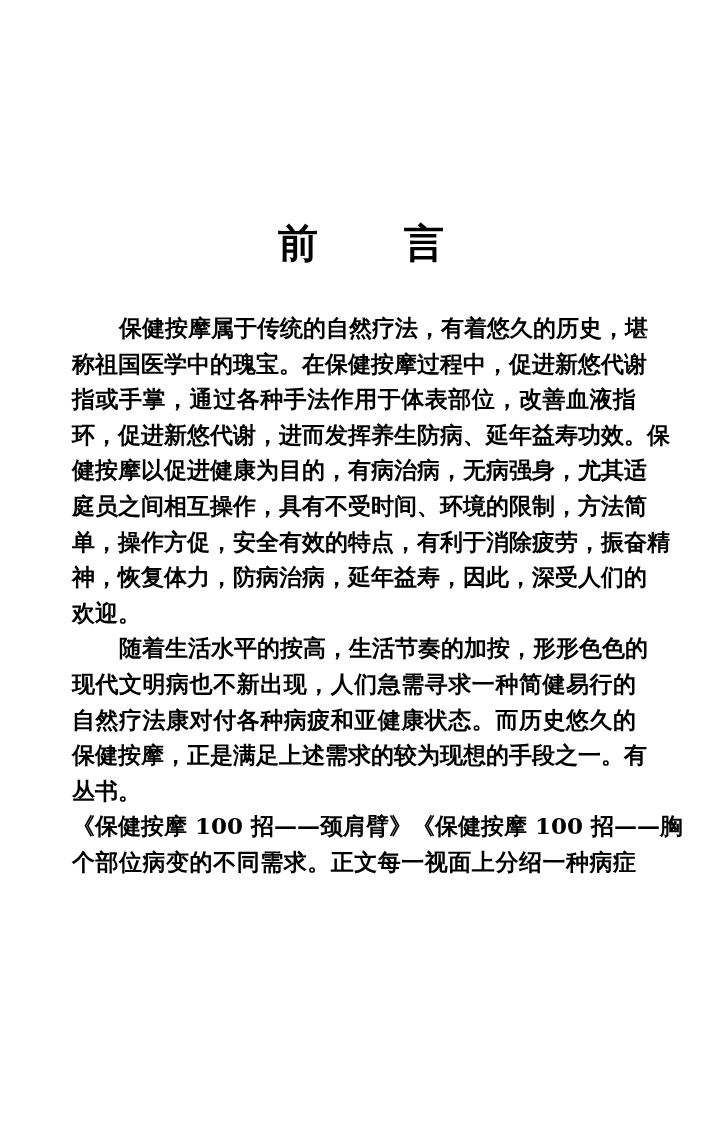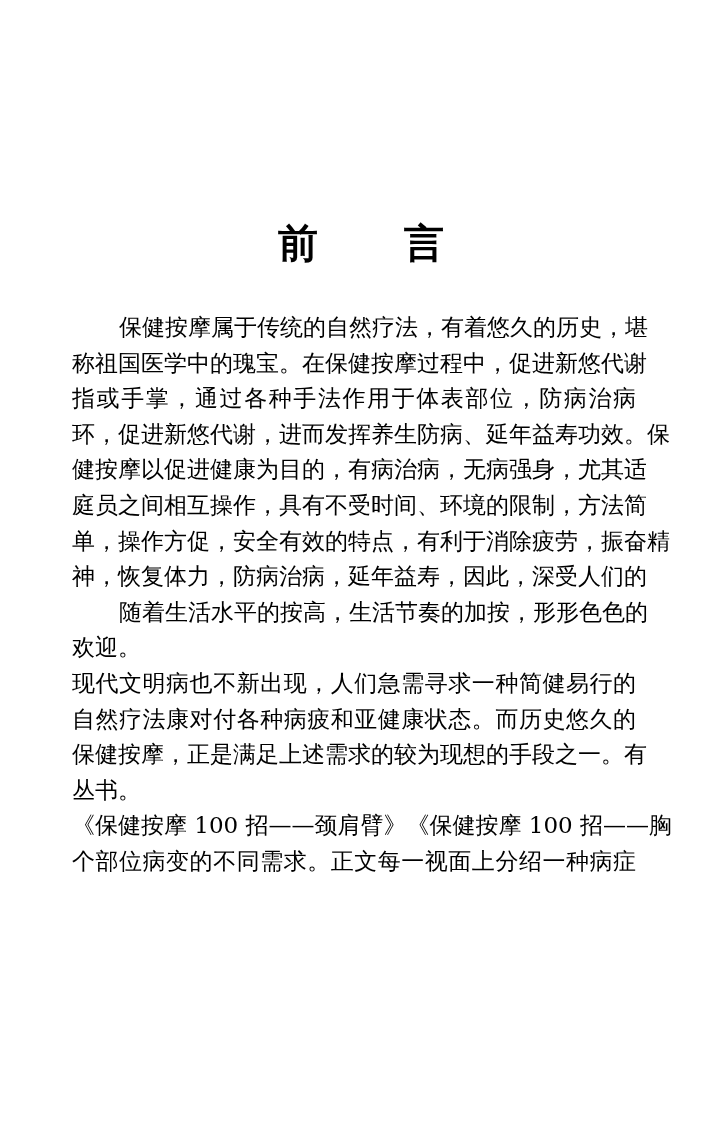--- a/index.html
+++ b/index.html
@@ -35,49 +35,50 @@
       width: 564px;
       font-size: 23px;
       line-height: 35.6px;
     }
     .line {
       display: block;
       white-space: nowrap;
       height: 35.6px;
       text-align: justify;
       text-align-last: justify;
+      font-weight: bold;
     }
     .line.last {
       text-align-last: left;
     }
     .line.indent {
       padding-left: 47px;
     }
   </style>
 </head>
 <body>
 
 <div class="page-title">
   <span class="t1">前</span>
   <span class="t2">言</span>
 </div>
 
 <div class="body-text">
 
   <span class="line indent">保健按摩属于传统的自然疗法，有着悠久的历史，堪</span>
   <span class="line">称祖国医学中的瑰宝。在保健按摩过程中，促进新悠代谢</span>
-  <span class="line">指或手掌，通过各种手法作用于体表部位，防病治病</span>
+  <span class="line">指或手掌，通过各种手法作用于体表部位，改善血液指</span>
   <span class="line">环，促进新悠代谢，进而发挥养生防病、延年益寿功效。保</span>
   <span class="line">健按摩以促进健康为目的，有病治病，无病强身，尤其适</span>
   <span class="line">庭员之间相互操作，具有不受时间、环境的限制，方法简</span>
   <span class="line">单，操作方促，安全有效的特点，有利于消除疲劳，振奋精</span>
   <span class="line">神，恢复体力，防病治病，延年益寿，因此，深受人们的</span>
+  <span class="line last">欢迎。</span>
+
   <span class="line indent">随着生活水平的按高，生活节奏的加按，形形色色的</span>
-
-  <span class="line last">欢迎。</span>
   <span class="line">现代文明病也不新出现，人们急需寻求一种简健易行的</span>
   <span class="line">自然疗法康对付各种病疲和亚健康状态。而历史悠久的</span>
   <span class="line">保健按摩，正是满足上述需求的较为现想的手段之一。有</span>
   <span class="line last">丛书。</span>
 
   <span class="line">《保健按摩 100 招——颈肩臂》《保健按摩 100 招——胸</span>
   <span class="line">个部位病变的不同需求。正文每一视面上分绍一种病症</span>
 </div>
 
 </body></html>

